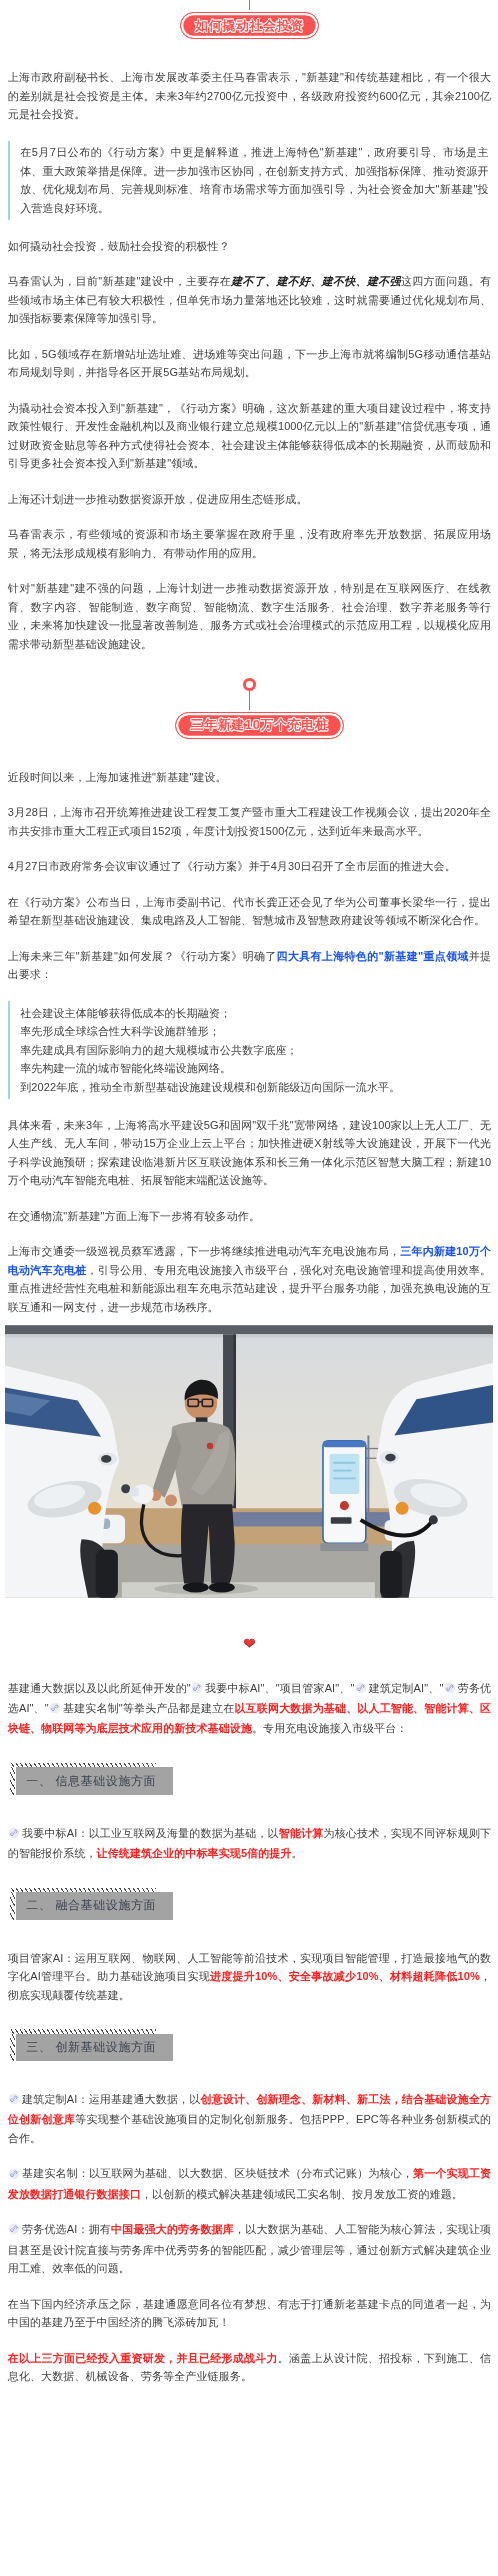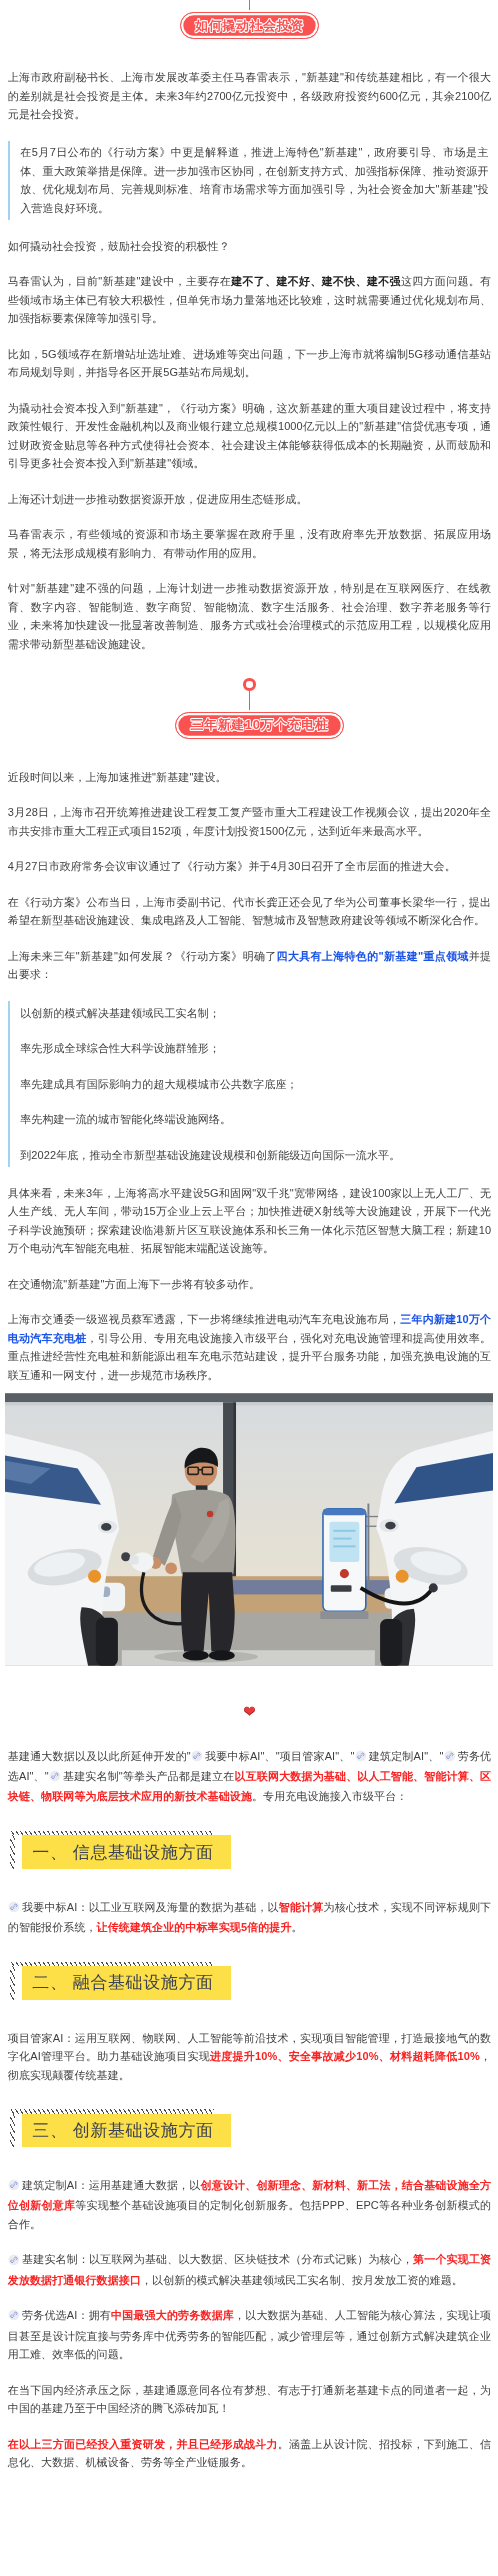--- a/index.html
+++ b/index.html
@@ -4,21 +4,21 @@
 <style>
   html,body{margin:0;padding:0;}
   body{
     width:499px;height:2576px;overflow:hidden;background:#ffffff;
     font-family:"Liberation Sans","DejaVu Sans",sans-serif;
     color:#3e3e3e;
   }
   #article{padding-top:0;}
   .blk{margin:17px 7.8px 0;font-size:11px;line-height:18.5px;text-align:justify;letter-spacing:0.1px;}
   .r-n{color:#3e3e3e;}
-  .r-b{color:#222222;font-weight:bold;}
+  .r-b{color:#222222;font-weight:bold;font-style:italic;}
   .r-red{color:#fa2222;font-weight:bold;}
   .r-blue{color:#1a53e8;font-weight:bold;}
   
   .connector{width:1.9px;height:10.4px;background:#fa5151;margin:0 auto;}
   
   .badge-wrap{margin-top:1.3px;text-align:center;}
   .badge{
     display:inline-block;background:#fa5151;color:#fa5151;
     border:1.3px solid #fa5151;border-radius:649px;
     box-shadow:inset 0 0 0 2.3px #ffffff;
@@ -32,42 +32,42 @@
   .ornament{margin-top:25px;text-align:center;}
   .ornament .ring{width:6.5px;height:6.5px;border:3.2px solid #fa5151;border-radius:50%;margin:0 auto;}
   .ornament .stem{width:1.9px;height:19.5px;background:#fa5151;margin:0 auto;}
   .ornament + .badge-wrap{margin-top:1.3px;padding-left:20px;}
   
   blockquote.blk{
     margin-left:7.8px;margin-right:7.8px;border-left:2.6px solid #a0d2f2;
     padding:2.6px 2.6px 2.6px 10.4px;
   }
   blockquote.blk p{margin:0;}
-  blockquote.blk p + p{margin-top:17px;}
+  blockquote.blk p + p{}
   
   figure.photo{margin:9px 5.2px 0;padding:0;line-height:0;}
   figure.photo svg{display:block;}
   
   .heart-row{margin-top:38px;text-align:center;line-height:15.6px;}
   .heart{font-size:14.3px;color:#e83b3b;text-shadow:0 0 0.6px #7c1212,0 0.6px 0.6px #a31b1b;}
   .heart-row + .blk{margin-top:26px;}
   
   .sec{margin:25px 7.8px 0 10.4px;width:-moz-fit-content;width:fit-content;}
   .sec .hatch-top{
     height:4.5px;margin-right:17px;
     background:repeating-linear-gradient(60deg,#ffffff 0 2.9px,#4d4d4d 2.9px 3.9px);
   }
   .sec .row{display:flex;}
   .sec .hatch-left{
     width:4.5px;
     background:repeating-linear-gradient(60deg,#ffffff 0 2.9px,#4d4d4d 2.9px 3.9px);
   }
   .sec .box{
-    background:#fde047;color:#3d4350;font-size:17px;
-    padding:5.2px 17px 5.2px 10.4px;margin-left:7px;letter-spacing:0.6px;
+    background:#a3a3a3;color:#3d4350;font-size:12px;
+    padding:5.2px 17px 5.2px 10.4px;margin-left:1px;letter-spacing:0.6px;
   }
   .sec + .blk{margin-top:29px;}
   
   .lnk{display:inline-block;vertical-align:-1.9px;margin:0 1.9px 0 0.6px;}
 </style>
 </head>
 <body>
 
 <div id="article">
     <div class="connector"></div>
@@ -87,21 +87,21 @@
       <div class="ring"></div>
       <div class="stem"></div>
     </div>
     <div class="badge-wrap"><span class="badge">三年新建10万个充电桩</span></div>
     <p class="blk"><span class="r-n">近段时间以来，上海加速推进"新基建"建设。</span></p>
     <p class="blk"><span class="r-n">3月28日，上海市召开统筹推进建设工程复工复产暨市重大工程建设工作视频会议，提出2020年全市共安排市重大工程正式项目152项，年度计划投资1500亿元，达到近年来最高水平。</span></p>
     <p class="blk"><span class="r-n">4月27日市政府常务会议审议通过了《行动方案》并于4月30日召开了全市层面的推进大会。</span></p>
     <p class="blk"><span class="r-n">在《行动方案》公布当日，上海市委副书记、代市长龚正还会见了华为公司董事长梁华一行，提出希望在新型基础设施建设、集成电路及人工智能、智慧城市及智慧政府建设等领域不断深化合作。</span></p>
     <p class="blk"><span class="r-n">上海未来三年"新基建"如何发展？《行动方案》明确了</span><span class="r-blue">四大具有上海特色的"新基建"重点领域</span><span class="r-n">并提出要求：</span></p>
     <blockquote class="blk">
-      <p><span class="r-n">以创新的模式解决基建领域民工实名制；</span></p>
+      <p><span class="r-n">社会建设主体能够获得低成本的长期融资；</span></p>
       <p><span class="r-n">率先形成全球综合性大科学设施群雏形；</span></p>
       <p><span class="r-n">率先建成具有国际影响力的超大规模城市公共数字底座；</span></p>
       <p><span class="r-n">率先构建一流的城市智能化终端设施网络。</span></p>
       <p><span class="r-n">到2022年底，推动全市新型基础设施建设规模和创新能级迈向国际一流水平。</span></p>
     </blockquote>
     <p class="blk"><span class="r-n">具体来看，未来3年，上海将高水平建设5G和固网"双千兆"宽带网络，建设100家以上无人工厂、无人生产线、无人车间，带动15万企业上云上平台；加快推进硬X射线等大设施建设，开展下一代光子科学设施预研；探索建设临港新片区互联设施体系和长三角一体化示范区智慧大脑工程；新建10万个电动汽车智能充电桩、拓展智能末端配送设施等。</span></p>
     <p class="blk"><span class="r-n">在交通物流"新基建"方面上海下一步将有较多动作。</span></p>
     <p class="blk"><span class="r-n">上海市交通委一级巡视员蔡军透露，下一步将继续推进电动汽车充电设施布局，</span><span class="r-blue">三年内新建10万个电动汽车充电桩</span><span class="r-n">，引导公用、专用充电设施接入市级平台，强化对充电设施管理和提高使用效率。重点推进经营性充电桩和新能源出租车充电示范站建设，提升平台服务功能，加强充换电设施的互联互通和一网支付，进一步规范市场秩序。</span></p>
     <figure class="photo" aria-label="工作人员在充电站为两辆白色电动汽车充电">
       <svg width="488" height="273" viewBox="0 0 752 420">

